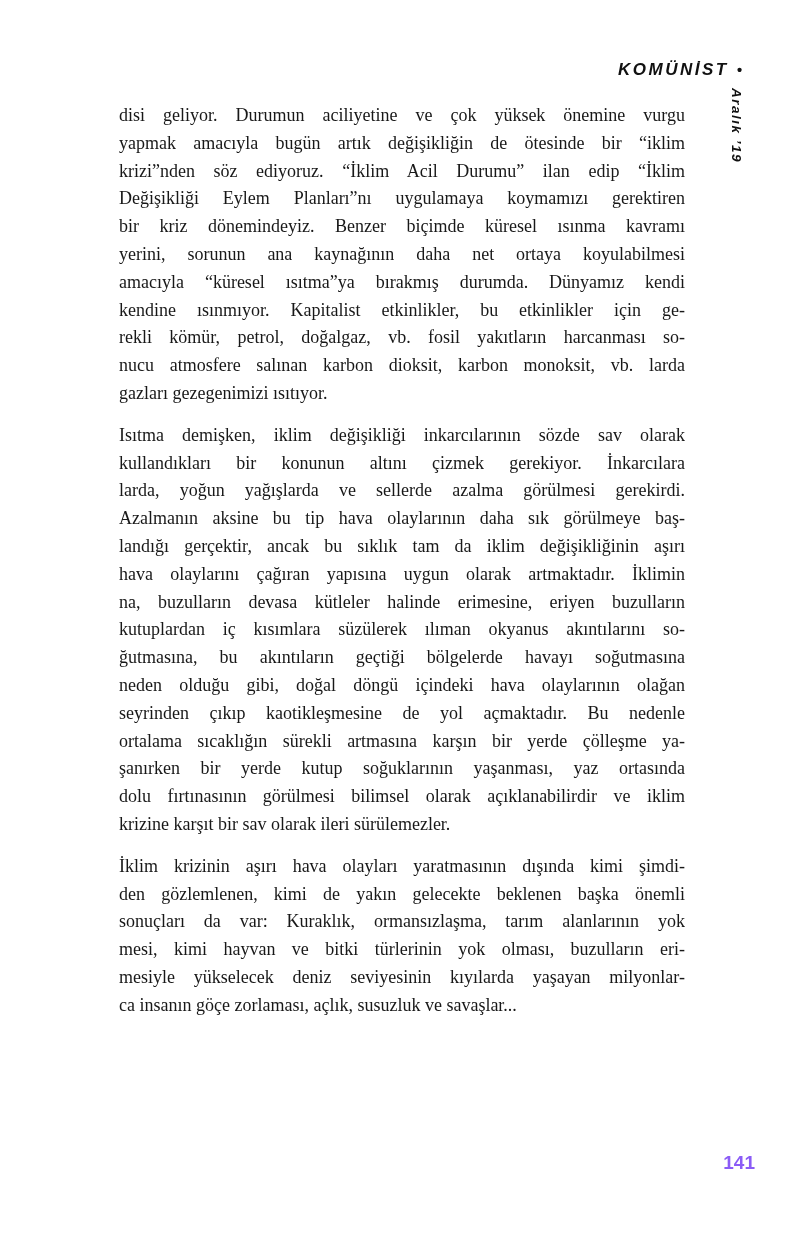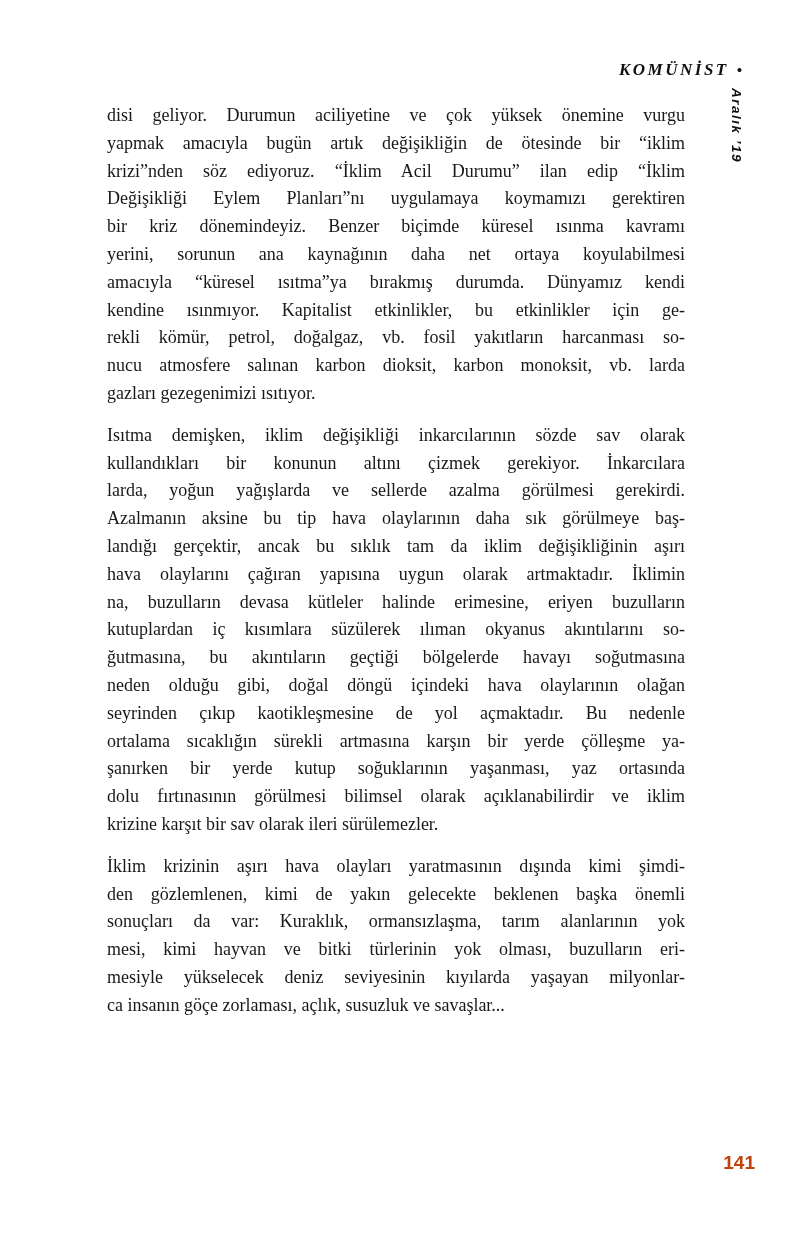--- a/index.html
+++ b/index.html
@@ -9,21 +9,21 @@
     height: 1241px;
     background: #ffffff;
     overflow: hidden;
     font-family: "Liberation Serif", serif;
     color: #161616;
   }
   .header {
     position: absolute;
     top: 60px;
     right: 56px;
-    font-family: Liberation Serif, serif;
+    font-family: Liberation Sans, sans-serif;
     font-weight: bold;
     font-style: italic;
     font-size: 17px;
     letter-spacing: 2.5px;
     color: #111111;
     white-space: nowrap;
   }
   .header .bullet {
     margin-left: 8px;
     letter-spacing: 0;
@@ -50,32 +50,33 @@
     font-size: 18px;
     line-height: 27.8px;
     color: #181818;
   }
   .paragraph { margin: 0 0 14px 0; }
   .paragraph:last-child { margin-bottom: 0; }
   .line {
     text-align: justify;
     text-align-last: justify;
     white-space: normal;
+    margin-left: 12px;
   }
   .line.last {
     text-align-last: left;
   }
   .pagenum {
     position: absolute;
     top: 1152px;
     right: 43px;
     font-family: "Liberation Sans", sans-serif;
     font-weight: bold;
     font-size: 19px;
-    color: #c2410c;
+    color: #8b5cf6;
   }
 </style>
 </head>
 <body>
 
 <div class="page">
 
   <div class="header">
     <span>KOMÜNİST</span><span class="bullet">•</span>
   </div>

